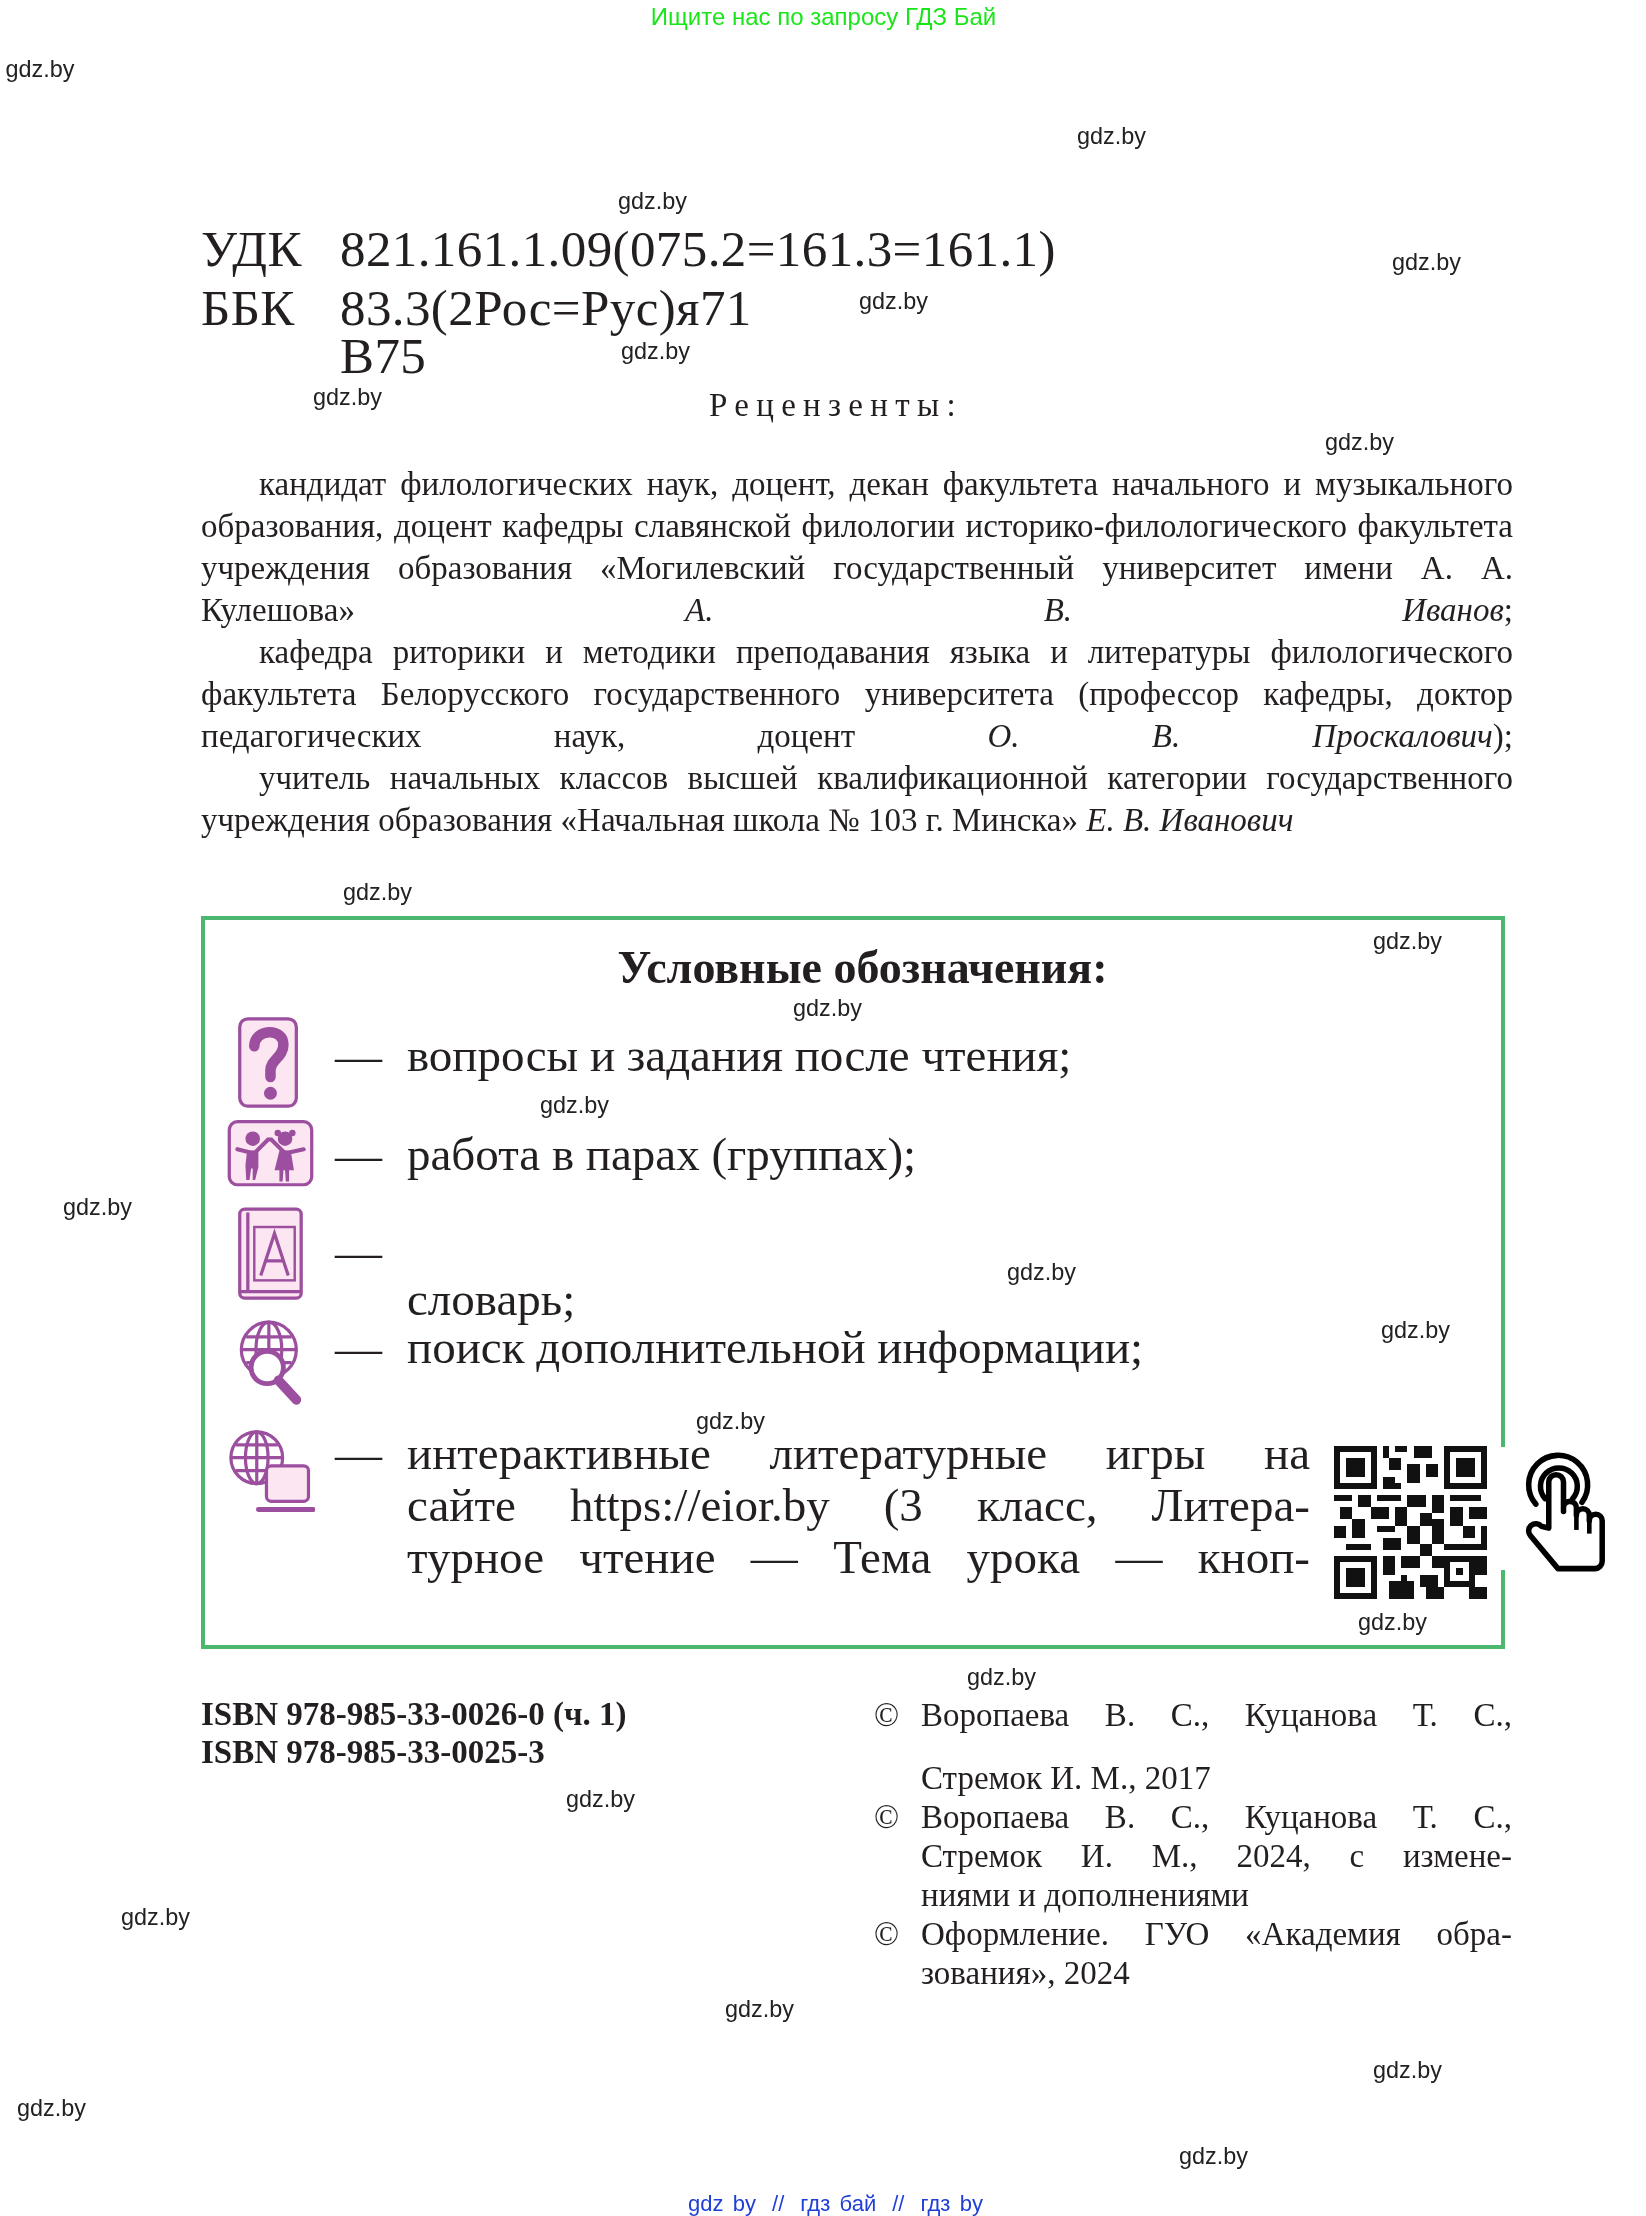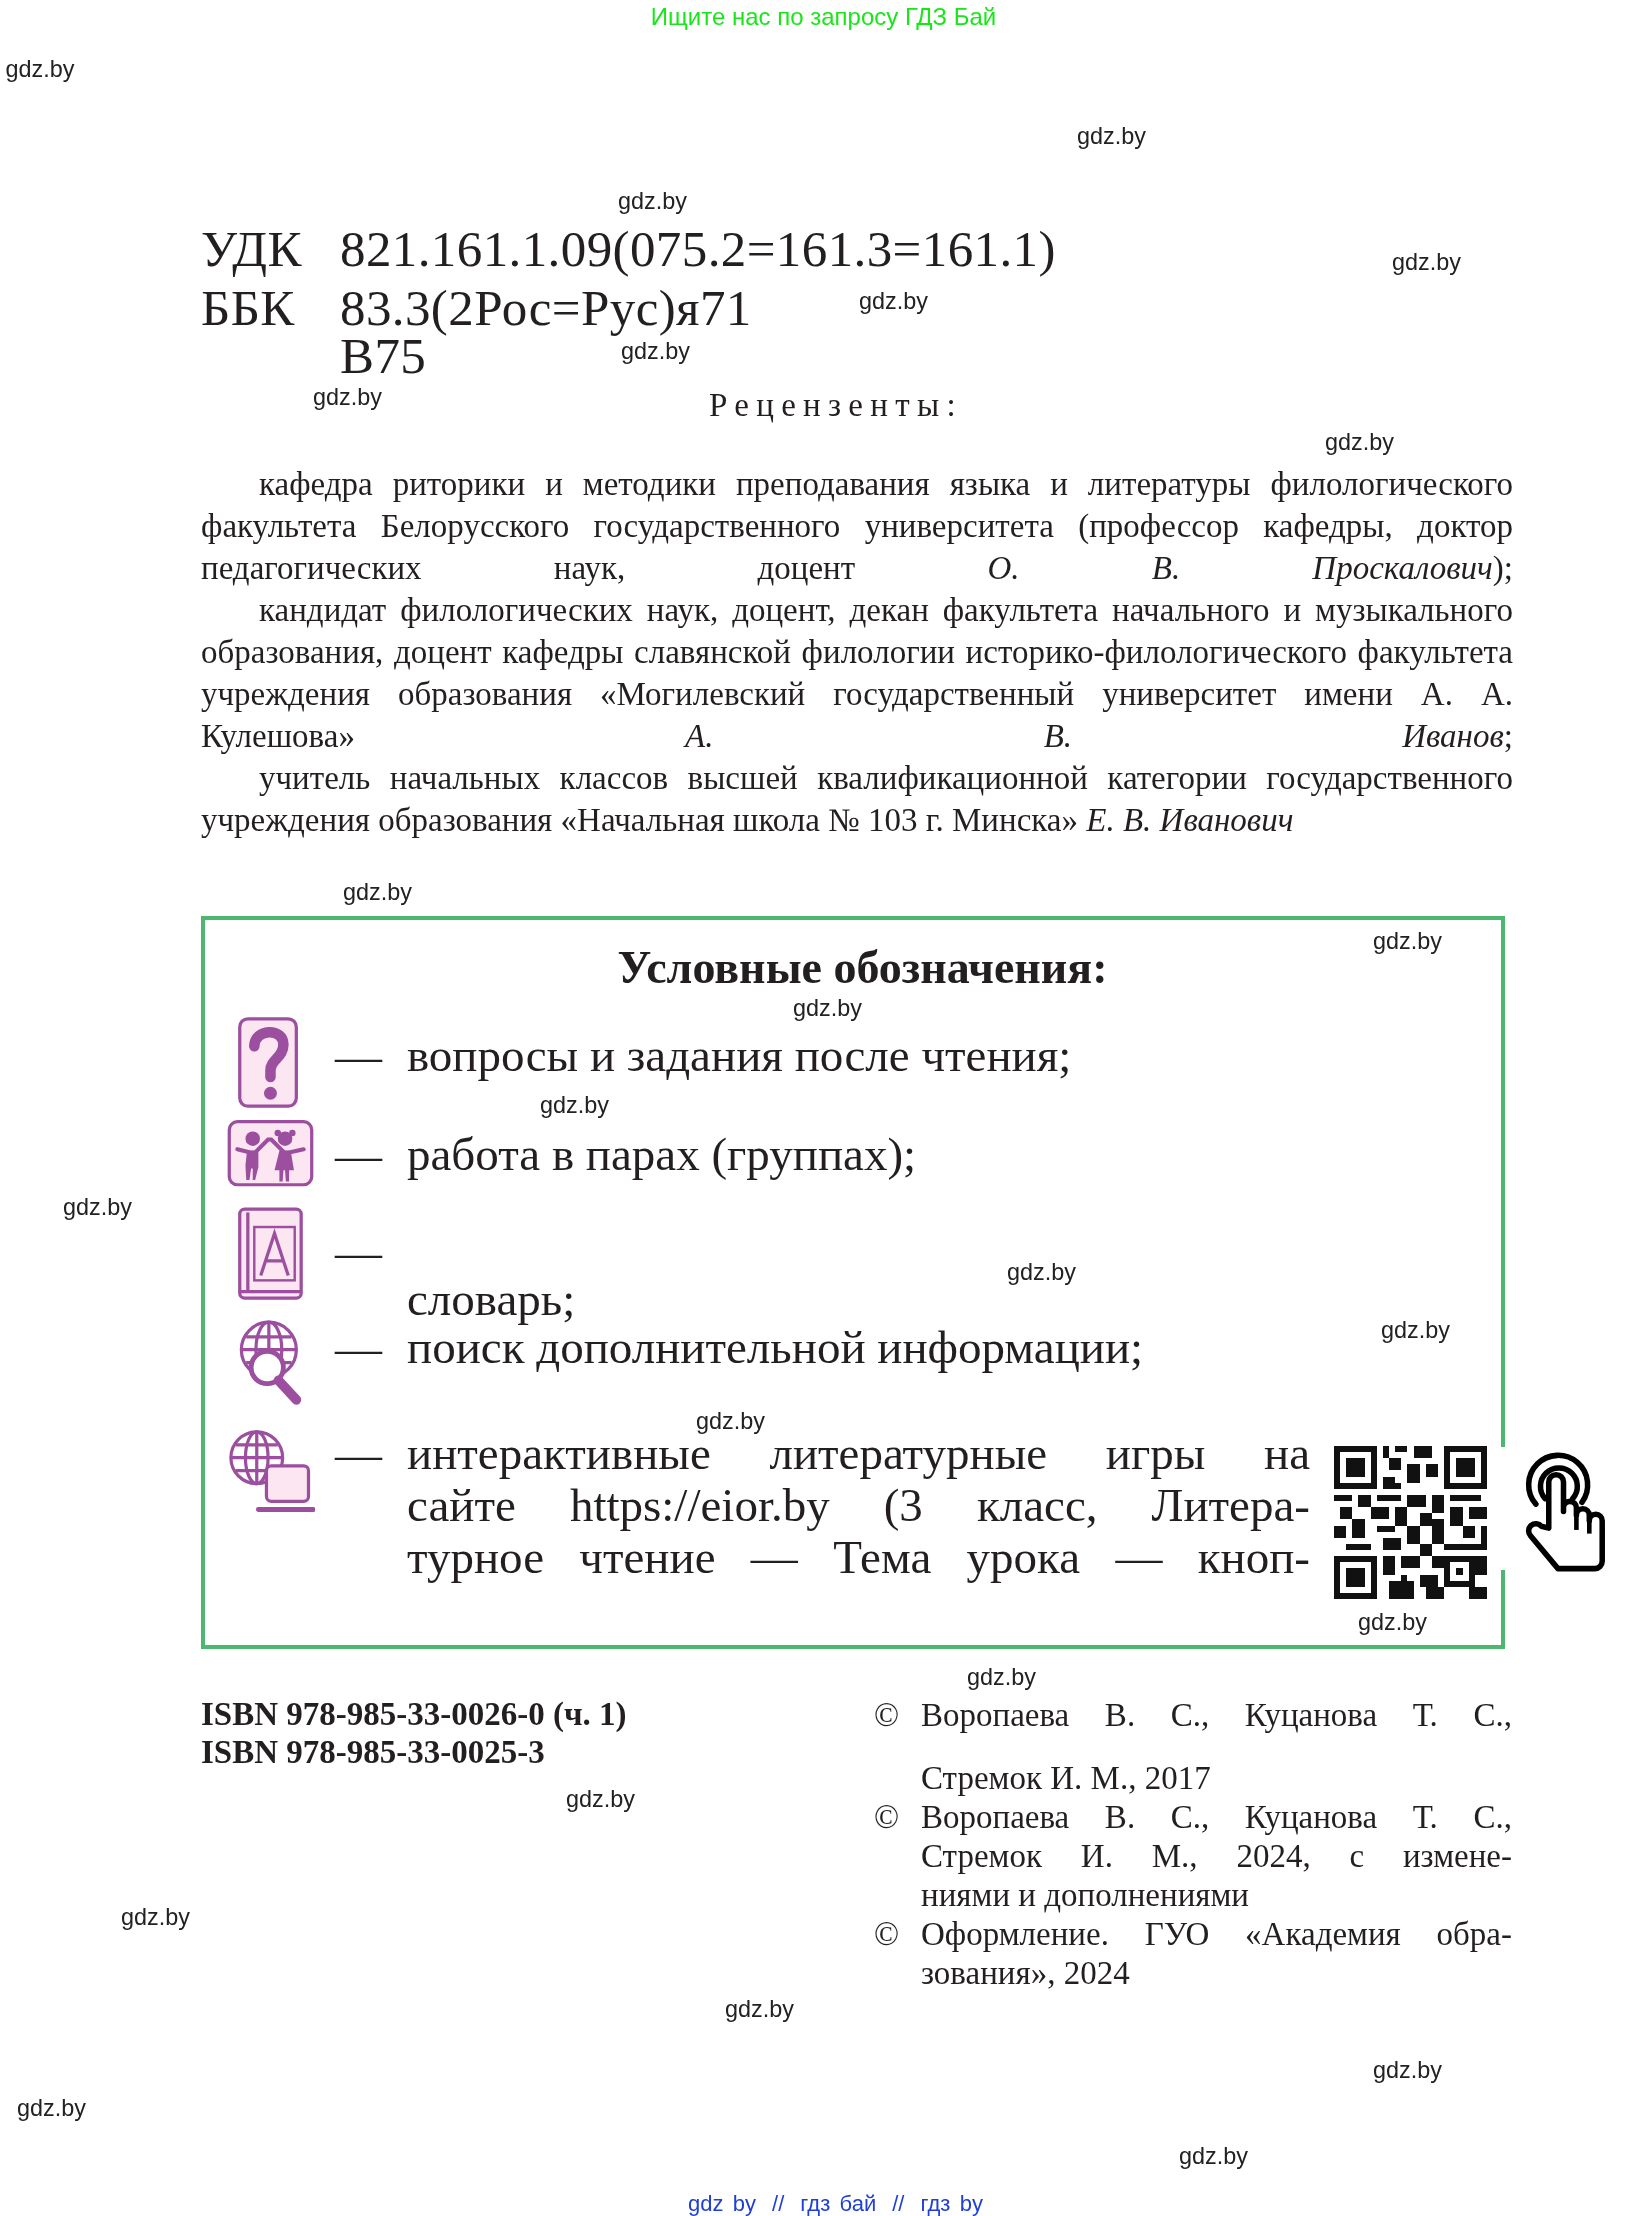--- a/index.html
+++ b/index.html
@@ -82,22 +82,22 @@
 <div class="code-line" style="top:224px;">
   <span class="k">УДК</span><span>821.161.1.09(075.2=161.3=161.1)</span>
 </div>
 <div class="code-line" style="top:283px;">
   <span class="k">ББК</span><span>83.3(2Рос=Рус)я71</span>
 </div>
 <div class="code-line" style="top:331px; left:340px;">В75</div>
 
 <div class="reviewers-title">Рецензенты:</div>
 <div class="reviewers">
+  <p><span>кандидат филологических наук, доцент, декан факультета начального и музыкального образования, доцент кафедры славянской филологии историко-филологического факультета учреждения образования «Могилевский государственный университет имени А. А. Кулешова» </span><i>А. В. Иванов</i><span>;</span></p>
   <p><span>кафедра риторики и методики преподавания языка и литературы филологического факультета Белорусского государственного университета (профессор кафедры, доктор педагогических наук, доцент </span><i>О. В. Проскалович</i><span>);</span></p>
-  <p><span>кандидат филологических наук, доцент, декан факультета начального и музыкального образования, доцент кафедры славянской филологии историко-филологического факультета учреждения образования «Могилевский государственный университет имени А. А. Кулешова» </span><i>А. В. Иванов</i><span>;</span></p>
   <p class="last"><span>учитель начальных классов высшей квалификационной категории государственного учреждения образования «Начальная школа № 103 г. Минска» </span><i>Е. В. Иванович</i></p>
 </div>
 
 <div class="legend-box"></div>
 <div class="border-gap"></div>
 <div class="legend-title">Условные обозначения:</div>
 
 <div class="row" style="top:1014px;">
   <svg class="icon" viewBox="0 0 110 120">
     <rect x="12" y="6" width="70" height="108" rx="10" fill="#fbe6f2" stroke="#9b4f9e" stroke-width="4"></rect>

